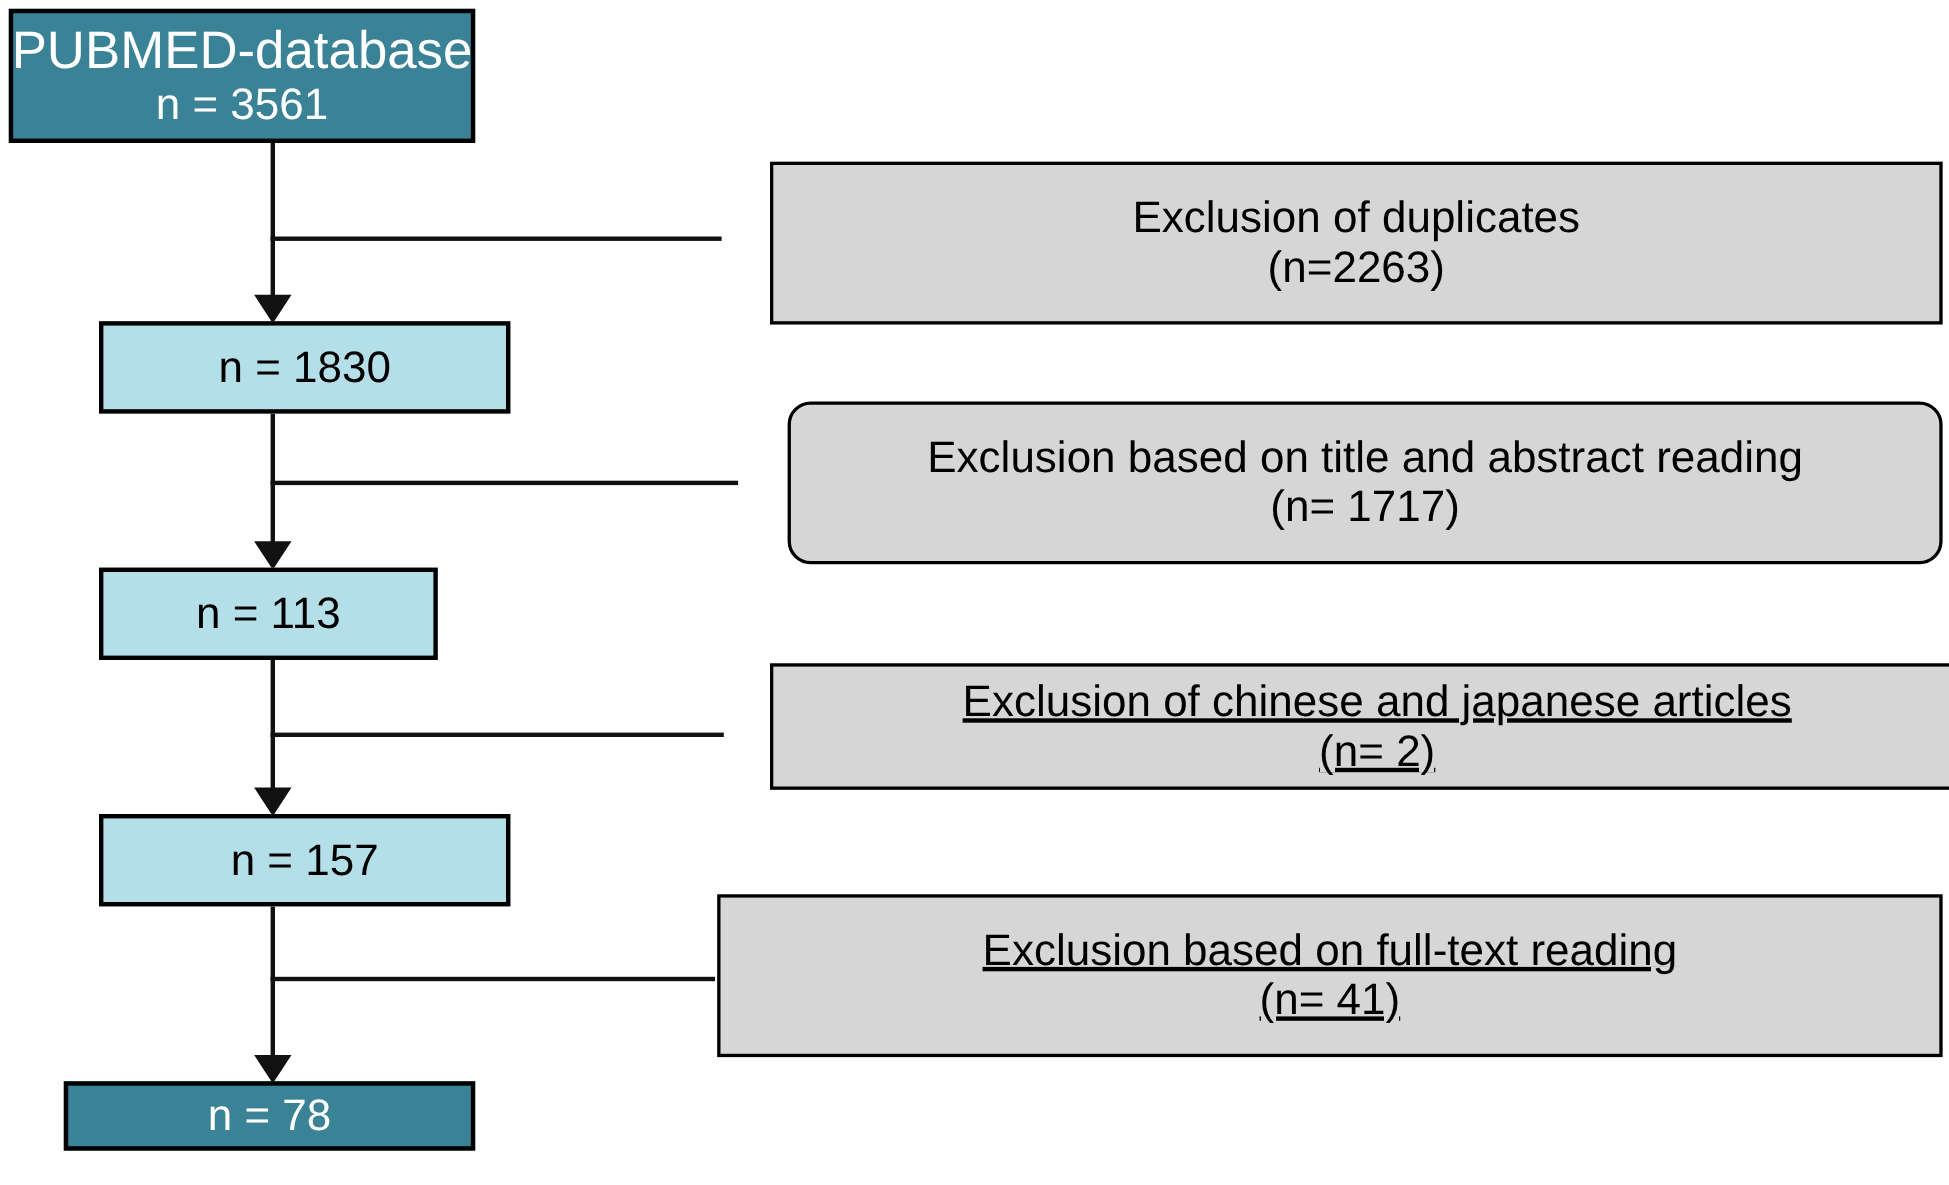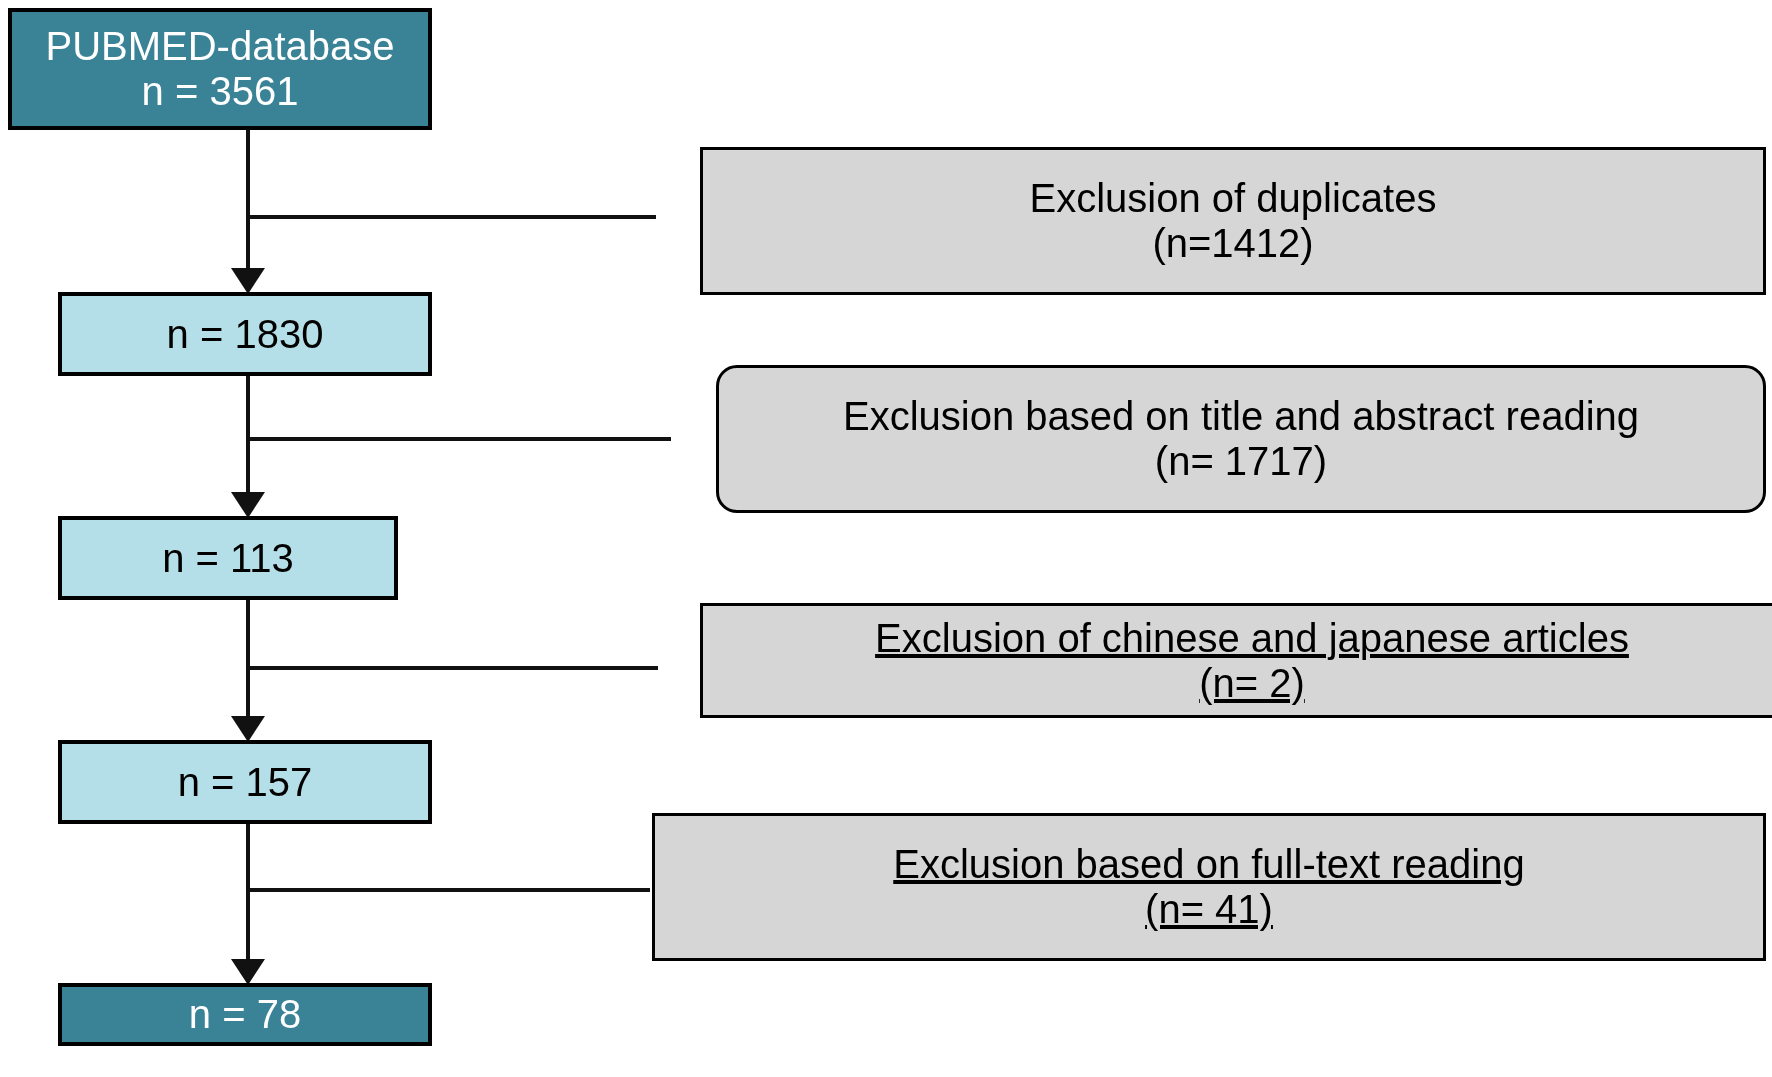--- a/index.html
+++ b/index.html
@@ -28,32 +28,33 @@
     text-align: center;
     line-height: 1.12;
   }
   .node-teal {
     background: #3a8296;
     color: #ffffff;
   }
   .node-lightblue {
     background: #b5dfe8;
     color: #000000;
+    margin-left: 32px;
   }
   .node-gray {
     background: #d6d6d6;
     color: #000000;
     border-width: 3px;
   }
   .node-line {
     display: block;
     white-space: nowrap;
   }
   .t-main {
-    font-size: 40px;
+    font-size: 48px;
   }
   .t-count {
     font-size: 40px;
   }
   .t-excl {
     font-size: 40px;
   }
   
   .vline {
     position: absolute;
@@ -97,35 +98,35 @@
 
   <div class="node node-teal" style="left:8px; top:8px; width:424px; height:122px;">
     <span class="node-line t-main">PUBMED-database</span>
     <span class="node-line t-count">n = 3561</span>
   </div>
 
   <div class="node node-lightblue" style="left:58px; top:292px; width:374px; height:84px;">
     <span class="node-line t-count">n = 1830</span>
   </div>
 
-  <div class="node node-lightblue" style="left:58px; top:516px; width:340px; height:84px;">
+  <div class="node node-lightblue" style="left:58px; top:516px; width:308px; height:84px;">
     <span class="node-line t-count">n = 113</span>
   </div>
 
   <div class="node node-lightblue" style="left:58px; top:740px; width:374px; height:84px;">
     <span class="node-line t-count">n = 157</span>
   </div>
 
   <div class="node node-teal" style="left:58px; top:983px; width:374px; height:63px;">
     <span class="node-line t-count">n = 78</span>
   </div>
 
   <div class="node node-gray" style="left:700px; top:147px; width:1066px; height:148px;">
     <span class="node-line t-excl">Exclusion of duplicates</span>
-    <span class="node-line t-excl">(n=1412)</span>
+    <span class="node-line t-excl">(n=2263)</span>
   </div>
 
   <div class="node node-gray" style="left:716px; top:365px; width:1050px; height:148px;border-radius:21px;">
     <span class="node-line t-excl">Exclusion based on title and abstract reading</span>
     <span class="node-line t-excl">(n= 1717)</span>
   </div>
 
   <div class="node node-gray" style="left:700px; top:603px; width:1104px; height:115px;text-decoration:underline;">
     <span class="node-line t-excl">Exclusion of chinese and japanese articles</span>
     <span class="node-line t-excl">(n= 2)</span>

